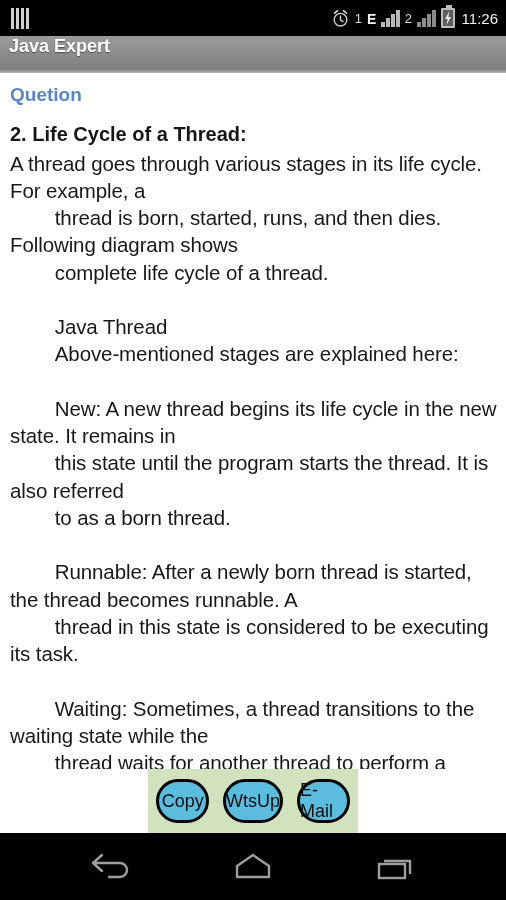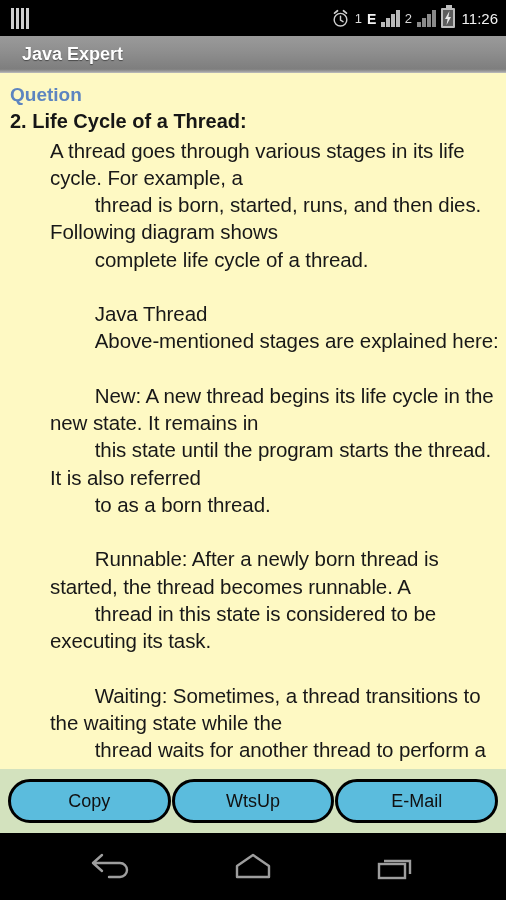--- a/index.html
+++ b/index.html
@@ -94,76 +94,76 @@
     letter-spacing: 0px;
     margin-left: 2px;
   }
 
   
   .action-bar {
     flex: 0 0 37px;
     height: 37px;
     background: linear-gradient(to bottom, #9a9a9a 0%, #8e8e8e 45%, #7e7e7e 92%, #a7a7a7 100%);
     display: flex;
-    align-items: center;
-    padding-left: 22px;
+    align-items: flex-start;
+    padding-left: 9px;
     border-bottom: 1px solid #b4b4b4;
   }
   .action-title {
     color: #ffffff;
     font-size: 18px;
     font-weight: bold;
     text-shadow: 0 1px 1px rgba(0,0,0,.45);
   }
 
   
   .content {
     flex: 1 1 auto;
-    background: #fef9c3;
+    background: #ffffff;
     display: flex;
     flex-direction: column;
     overflow: hidden;
     position: relative;
+    align-items: center;
   }
   .scroll-area {
     flex: 1 1 auto;
     overflow: hidden;
     padding: 10px 6px 0 10px;
   }
   .lbl-question, .lbl-answer {
     color: #5d85c0;
     font-size: 19px;
     font-weight: bold;
     line-height: 1.28;
   }
   .q-title {
     color: #161616;
     font-size: 20px;
     font-weight: bold;
     line-height: 1.32;
-    margin: 1px 0 1px 0;
+    margin: 14px 0 1px 0;
   }
   .body-text {
     color: #181818;
     font-size: 20.5px;
     line-height: 1.33;
     white-space: pre-wrap;
     margin-top: 2px;
     letter-spacing: -0.1px;
-    margin-left: 40px;
   }
 
   
   .button-row {
     flex: 0 0 64px;
     display: flex;
     align-items: center;
     justify-content: space-between;
     padding: 0 8px;
-    gap: 1px;
+    gap: 14px;
     background: #d3e2be;
   }
   .pill-btn {
     flex: 1 1 0;
     height: 44px;
     background: #5bbcdd;
     border: 3px solid #000;
     border-radius: 26px;
     color: #101010;
     font-size: 18px;

